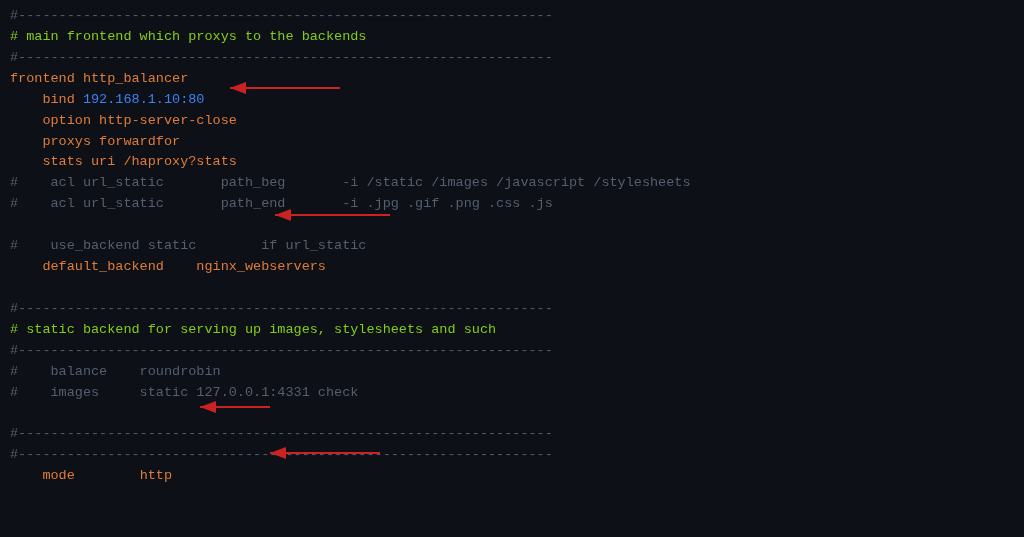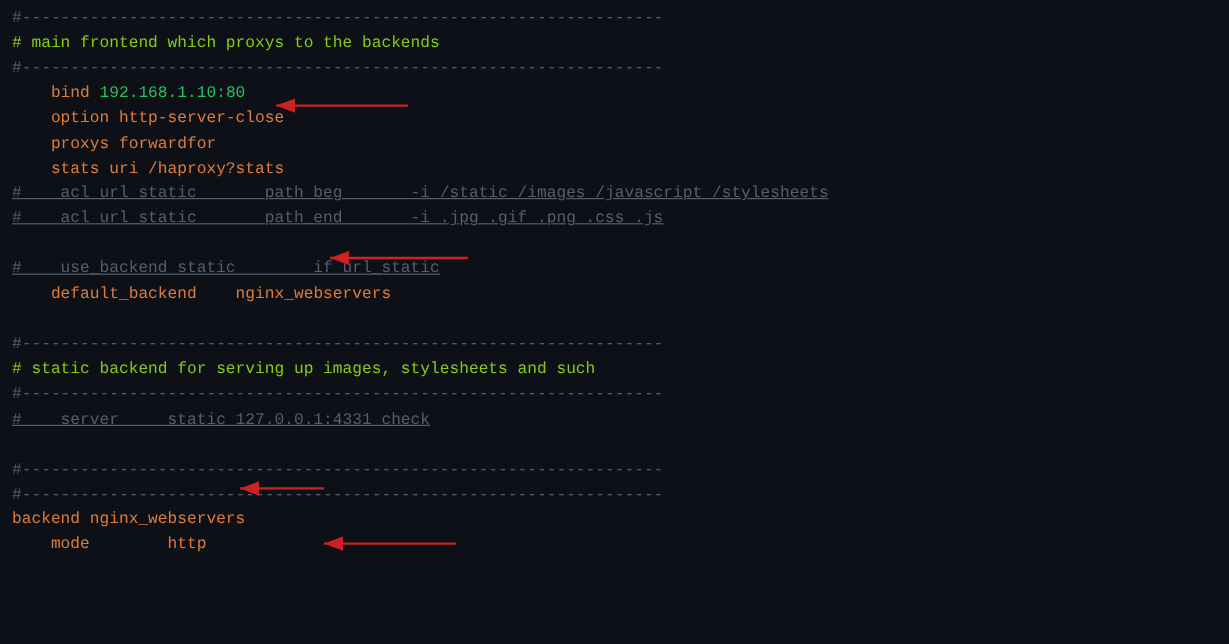--- a/index.html
+++ b/index.html
@@ -12,55 +12,56 @@
       padding: 6px 10px;
       width: 1024px;
       min-height: 537px;
       overflow: hidden;
       position: relative;
     }
     .line { white-space: pre; display: block; }
     .comment { color: #84cc16; }
     .dashes { color: #555e6e; }
     .keyword-orange { color: #e07b39; }
-    .comment-line { color: #555e6e; text-decoration: underline; }
-    .ip { color: #22c55e; }
+    .comment-line { color: #555e6e; }
+    .ip { color: #3b82f6; }
     svg.arrows-overlay {
       position: absolute;
       top: 0; left: 0;
       width: 1024px;
       height: 537px;
       pointer-events: none;
     }
   </style>
 </head>
 <body>
 
 <div id="terminal">
 <span class="line"><span class="dashes">#------------------------------------------------------------------</span></span>
     <span class="line"><span class="comment"># main frontend which proxys to the backends</span></span>
     <span class="line"><span class="dashes">#------------------------------------------------------------------</span></span>
+    <span class="line"><span class="keyword-orange">frontend http_balancer</span></span>
     <span class="line"><span class="keyword-orange">    bind </span><span class="ip">192.168.1.10:80</span></span>
     <span class="line"><span class="keyword-orange">    option http-server-close</span></span>
     <span class="line"><span class="keyword-orange">    proxys forwardfor</span></span>
     <span class="line"><span class="keyword-orange">    stats uri /haproxy?stats</span></span>
     <span class="line"><span class="comment-line">#    acl url_static       path_beg       -i /static /images /javascript /stylesheets</span></span>
     <span class="line"><span class="comment-line">#    acl url_static       path_end       -i .jpg .gif .png .css .js</span></span>
     <span class="line">&nbsp;</span>
     <span class="line"><span class="comment-line">#    use_backend static        if url_static</span></span>
     <span class="line"><span class="keyword-orange">    default_backend    </span><span class="keyword-orange">nginx_webservers</span></span>
     <span class="line">&nbsp;</span>
     <span class="line"><span class="dashes">#------------------------------------------------------------------</span></span>
     <span class="line"><span class="comment"># static backend for serving up images, stylesheets and such</span></span>
     <span class="line"><span class="dashes">#------------------------------------------------------------------</span></span>
-    <span class="line"><span class="comment-line">#    server     static 127.0.0.1:4331 check</span></span>
+    <span class="line"><span class="comment-line">#    balance    roundrobin</span></span>
+    <span class="line"><span class="comment-line">#    images     static 127.0.0.1:4331 check</span></span>
     <span class="line">&nbsp;</span>
     <span class="line"><span class="dashes">#------------------------------------------------------------------</span></span>
     <span class="line"><span class="dashes">#------------------------------------------------------------------</span></span>
-    <span class="line"><span class="keyword-orange">backend nginx_webservers</span></span>
     <span class="line"><span class="keyword-orange">    mode        </span><span class="keyword-orange">http</span></span>
   </div>
 
 <svg class="arrows-overlay" xmlns="http://www.w3.org/2000/svg">
 
   <defs>
     <marker id="arrowhead" markerWidth="8" markerHeight="6" refX="8" refY="3" orient="auto">
       <polygon points="0 0, 8 3, 0 6" fill="#cc2222"></polygon>
     </marker>
   </defs>

